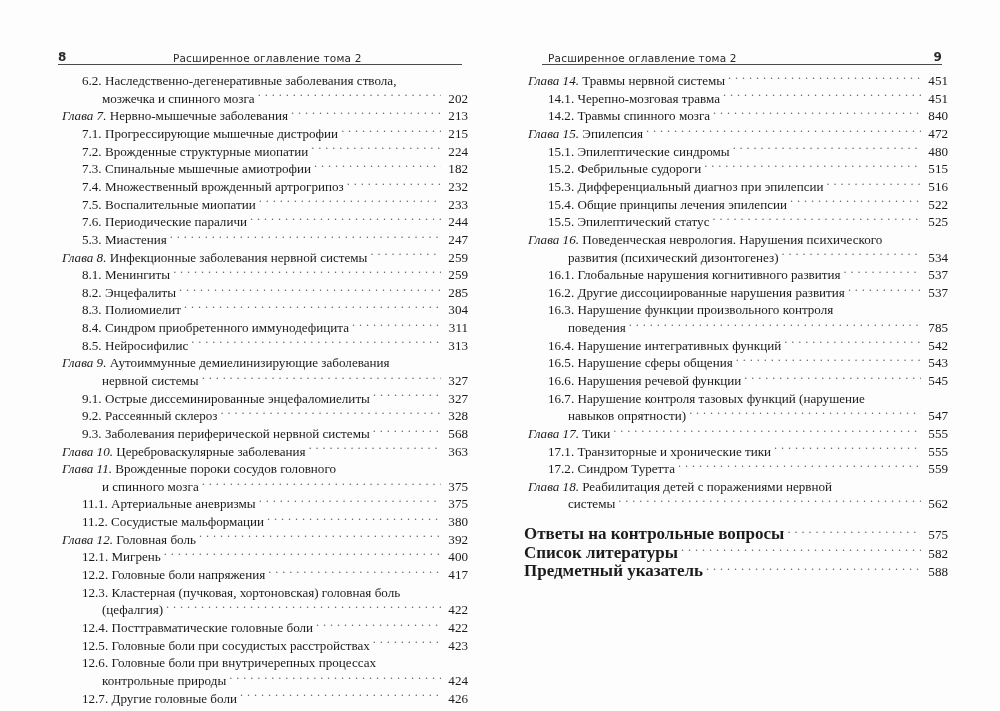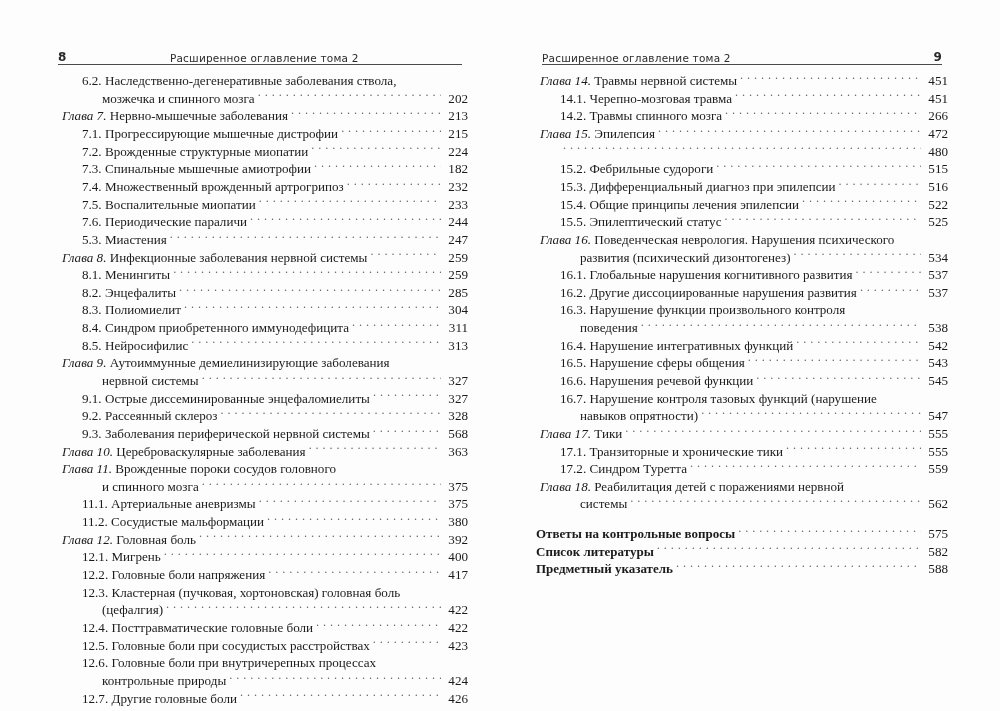--- a/index.html
+++ b/index.html
@@ -43,42 +43,42 @@
     color: #2a2a2a;
   }
   .page-left .runhead  { left: 58px;  right: 38px; }
   .page-right .runhead { left: 42px;  right: 58px; }
 
   .runhead .folio {
     font-weight: bold;
     font-size: 12px;
     font-family: "DejaVu Sans", "Liberation Sans", sans-serif;
   }
-  .runhead .rh-title { flex: 0 0 auto; }
+  .runhead .rh-title { flex: 0 0 auto; margin-left: 6px; }
   .runhead .spacer { flex: 1 1 auto; }
 
   .page-left .runhead  { justify-content: flex-start; }
   .page-right .runhead { justify-content: flex-start; }
 
   .rule {
     position: absolute;
     top: 64px;
     height: 1px;
     background: #4a4a4a;
   }
   .page-left .rule  { left: 58px;  right: 38px; }
   .page-right .rule { left: 42px;  right: 58px; }
 
   
   .toc {
     position: absolute;
     top: 72px;
   }
   .page-left .toc  { left: 58px;  right: 32px; }
-  .page-right .toc { left: 36px;  right: 52px; }
+  .page-right .toc { left: 24px;  right: 52px; }
 
   .entry {
     display: flex;
     align-items: baseline;
     font-size: 13.1px;
     line-height: 17.55px;
     white-space: nowrap;
   }
   .entry .txt { flex: 0 0 auto; }
   .entry .leader {
@@ -110,21 +110,21 @@
   .lvl-chapter  { padding-left: 4px; }
   .lvl-section  { padding-left: 24px; }
   .lvl-cont     { padding-left: 44px; }
   .lvl-back     { padding-left: 0px; }
 
   .chap-label {
     font-style: italic;
   }
   .back-title {
     font-weight: bold;
-    font-size: 13px;
+    font-size: 17px;
   }
   .gap { height: 12px; }
 </style>
 </head>
 <body>
 
 <div class="spread">
 
   <div class="page page-left">
 
@@ -341,28 +341,29 @@
           <span class="pg">451</span>
         </div>
         <div class="entry lvl-section">
           <span class="txt"><span>14.1. </span>Черепно-мозговая травма</span>
           <span class="leader"></span>
           <span class="pg">451</span>
         </div>
         <div class="entry lvl-section">
           <span class="txt"><span>14.2. </span>Травмы спинного мозга</span>
           <span class="leader"></span>
-          <span class="pg">266</span>
+          <span class="pg">840</span>
         </div>
         <div class="entry lvl-chapter">
           <span class="txt"><span class="chap-label">Глава 15. </span>Эпилепсия</span>
           <span class="leader"></span>
           <span class="pg">472</span>
         </div>
         <div class="entry lvl-section">
+          <span class="txt"><span>15.1. </span>Эпилептические синдромы</span>
           <span class="leader"></span>
           <span class="pg">480</span>
         </div>
         <div class="entry lvl-section">
           <span class="txt"><span>15.2. </span>Фебрильные судороги</span>
           <span class="leader"></span>
           <span class="pg">515</span>
         </div>
         <div class="entry lvl-section">
           <span class="txt"><span>15.3. </span>Дифференциальный диагноз при эпилепсии</span>
@@ -400,21 +401,21 @@
           <span class="pg">537</span>
         </div>
         <div class="entry lvl-section noleader nopage">
           <span class="txt"><span>16.3. </span>Нарушение функции произвольного контроля</span>
           <span class="leader"></span>
           <span class="pg"></span>
         </div>
         <div class="entry lvl-cont">
           <span class="txt">поведения</span>
           <span class="leader"></span>
-          <span class="pg">538</span>
+          <span class="pg">785</span>
         </div>
         <div class="entry lvl-section">
           <span class="txt"><span>16.4. </span>Нарушение интегративных функций</span>
           <span class="leader"></span>
           <span class="pg">542</span>
         </div>
         <div class="entry lvl-section">
           <span class="txt"><span>16.5. </span>Нарушение сферы общения</span>
           <span class="leader"></span>
           <span class="pg">543</span>

